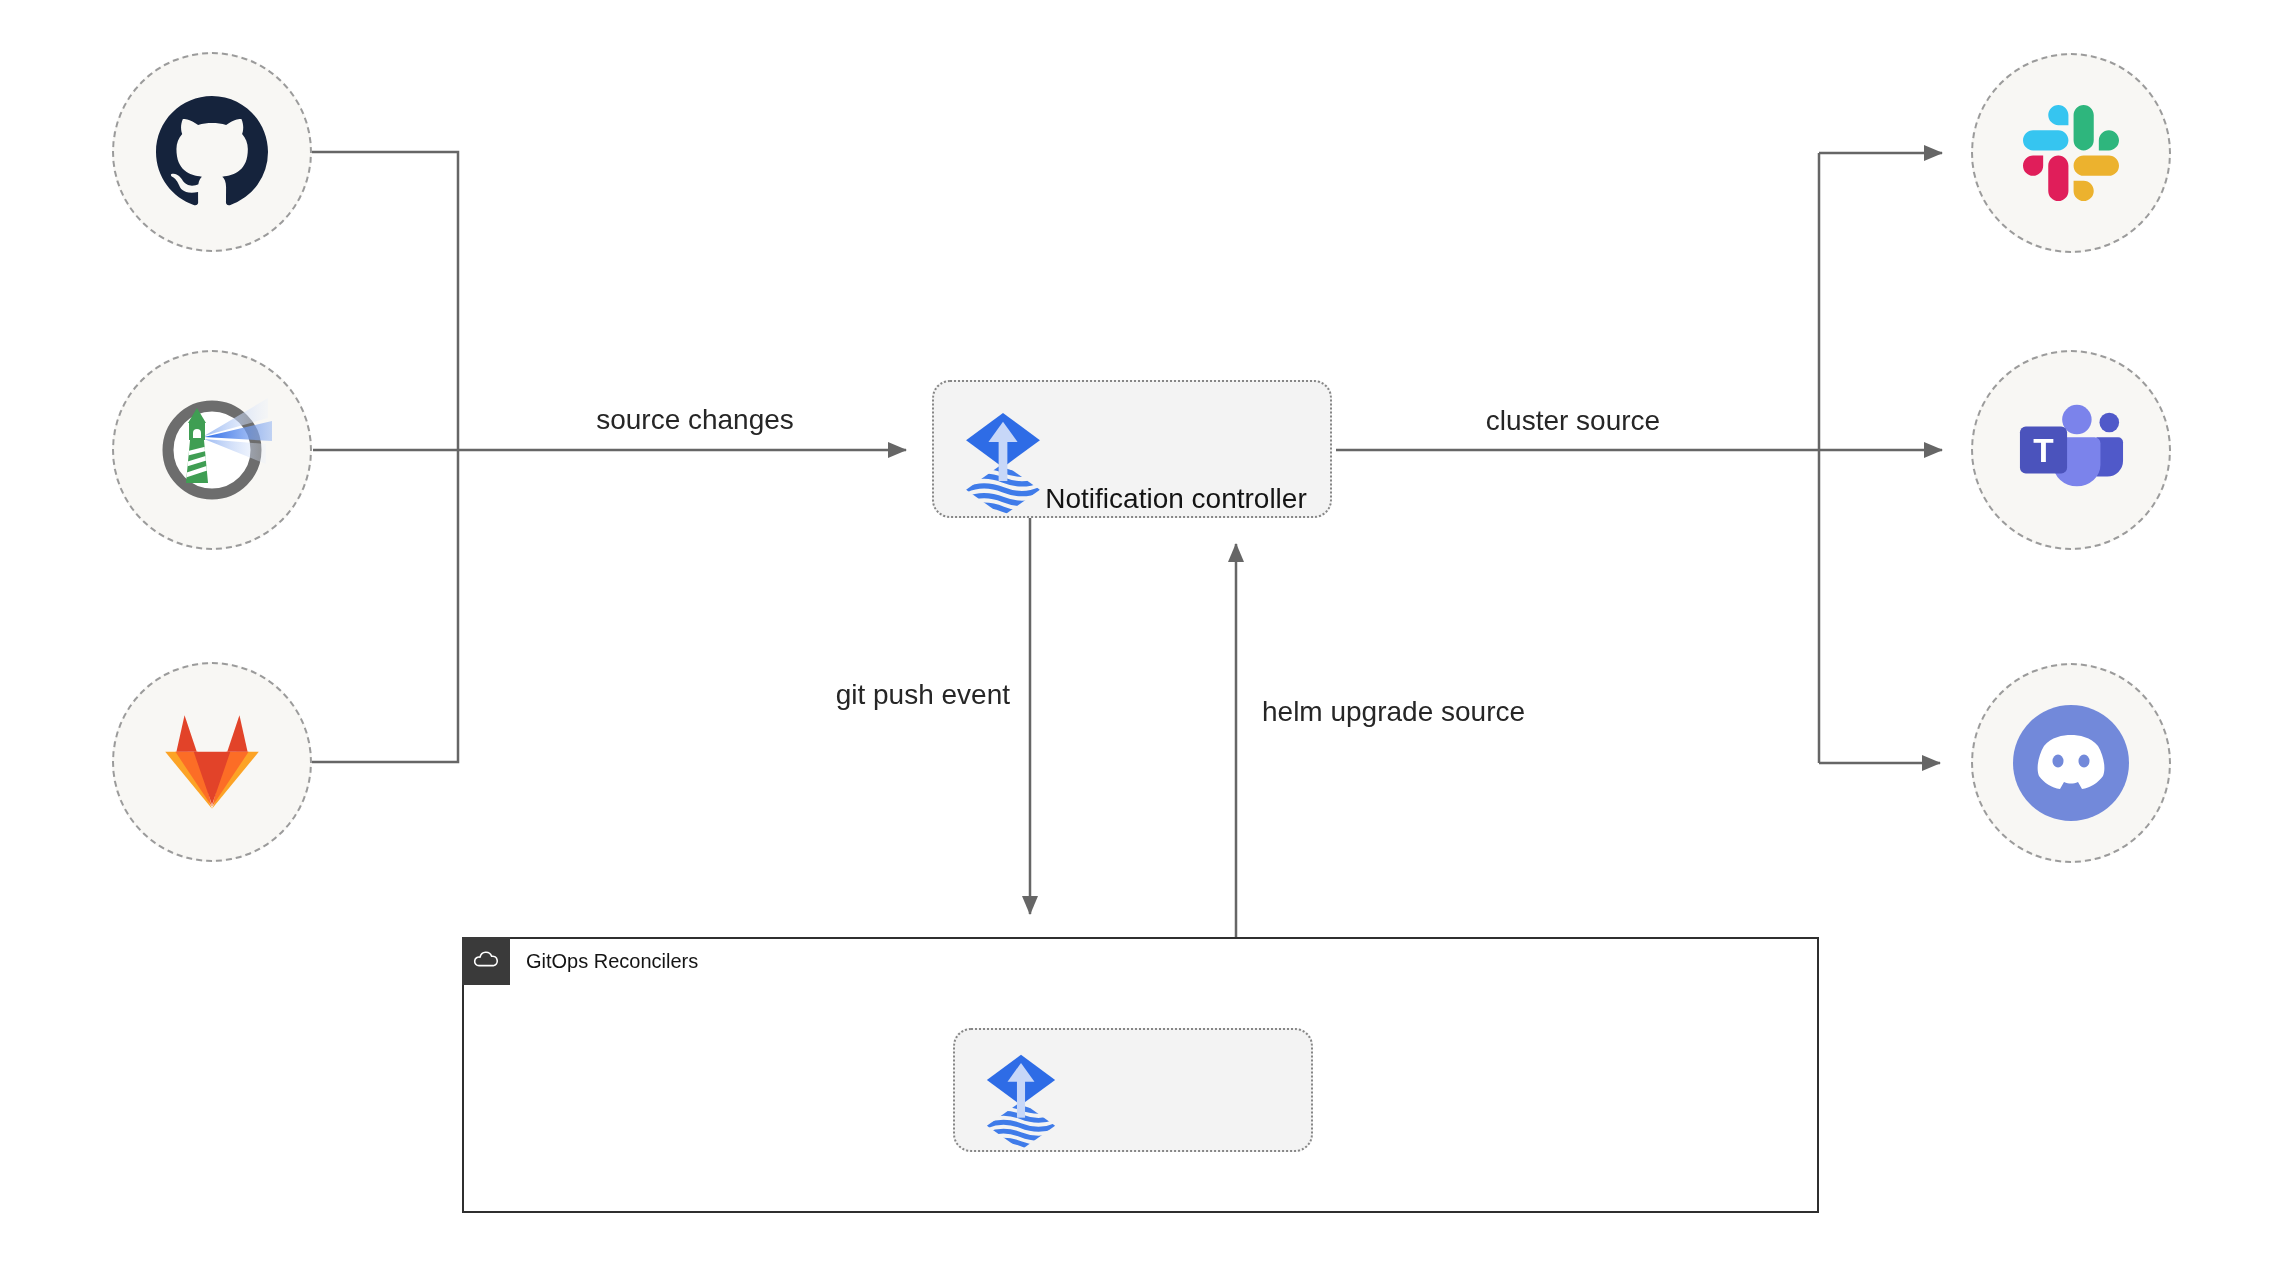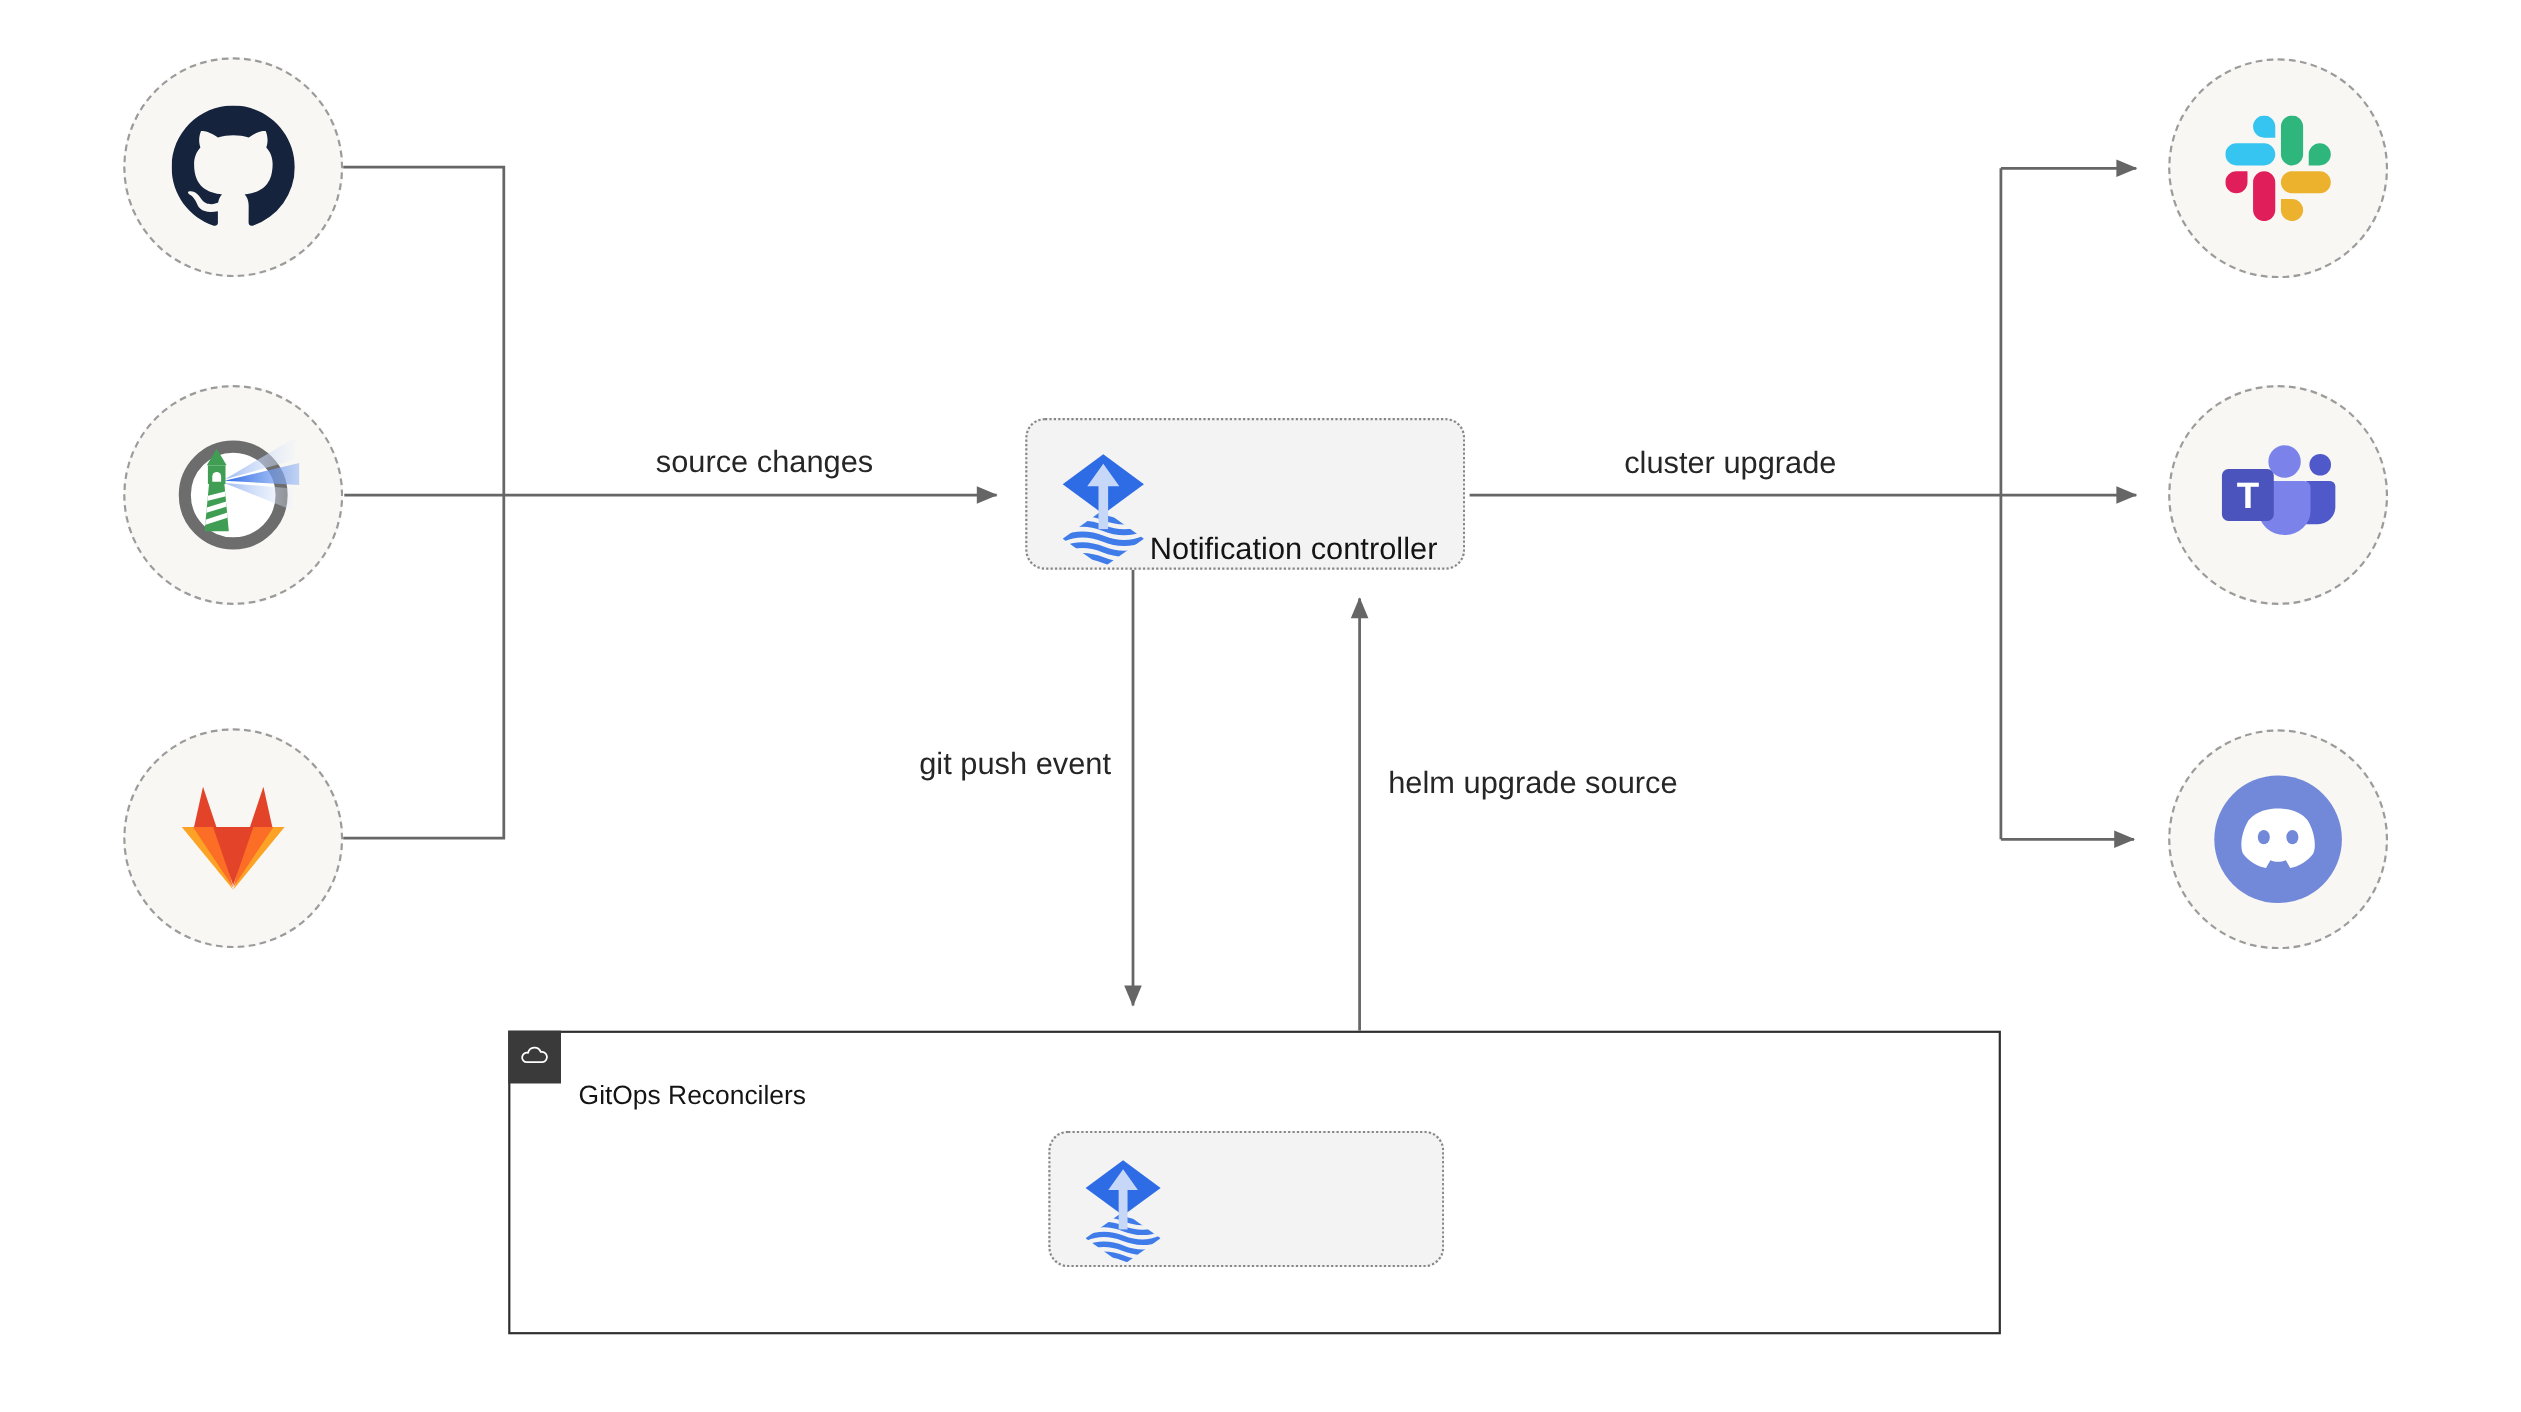--- a/index.html
+++ b/index.html
@@ -18,21 +18,21 @@
   .cbox .flux{margin-left:30px;flex:0 0 auto;}
   .cbox .blabel{flex:1 1 auto;text-align:center;font-size:28px;line-height:1.22;
         color:#141414;padding-right:20px;}
 
   
   .gitops{position:absolute;left:462px;top:937px;width:1357px;height:276px;
           border:2px solid #2f2f2f;background:#ffffff;box-sizing:border-box;}
   .badge{position:absolute;left:462px;top:937px;width:48px;height:48px;background:#3a3a3a;
          display:flex;align-items:center;justify-content:center;}
   .gitops-label{position:absolute;left:526px;top:961px;transform:translateY(-50%);
-         font-size:24px;color:#141414;white-space:nowrap;margin-top:36px;}
+         font-size:20px;color:#141414;white-space:nowrap;}
 
   
   .elabel{position:absolute;font-size:28px;color:#262626;white-space:nowrap;}
   .el-center{transform:translate(-50%,-50%);text-align:center;}
   .el-right{transform:translate(-100%,-50%);}
   .el-left{transform:translate(0,-50%);}
 </style>
 </head>
 <body>
 
@@ -158,21 +158,21 @@
   </div>
 
   <div class="cbox" style="left:932px;top:380px;width:400px;height:138px">
     <svg class="flux" width="78" height="105" viewBox="0 0 80 108">
         <use href="#flux-def"></use>
       </svg>
     <div class="blabel">Notification controller</div>
   </div>
 
   <div class="elabel el-center" style="left:695px;top:420px">source changes</div>
-  <div class="elabel el-center" style="left:1573px;top:421px">cluster upgrade</div>
+  <div class="elabel el-center" style="left:1573px;top:421px">cluster source</div>
   <div class="elabel el-right" style="left:1010px;top:695px">git push event</div>
   <div class="elabel el-left" style="left:1262px;top:712px">helm upgrade source</div>
 
   <div class="gitops"></div>
   <div class="badge">
     <svg width="32" height="32" viewBox="0 0 48 48">
       <path d="M35,31 H13.5 a6.5,6.5 0 1 1 1.6,-12.8 a9,9 0 0 1 17.3,-1.3 A7,7 0 0 1 35,31 z" fill="none" stroke="#ffffff" stroke-width="2.4" stroke-linejoin="round"></path>
     </svg>
   </div>
   <div class="gitops-label">GitOps Reconcilers</div>

